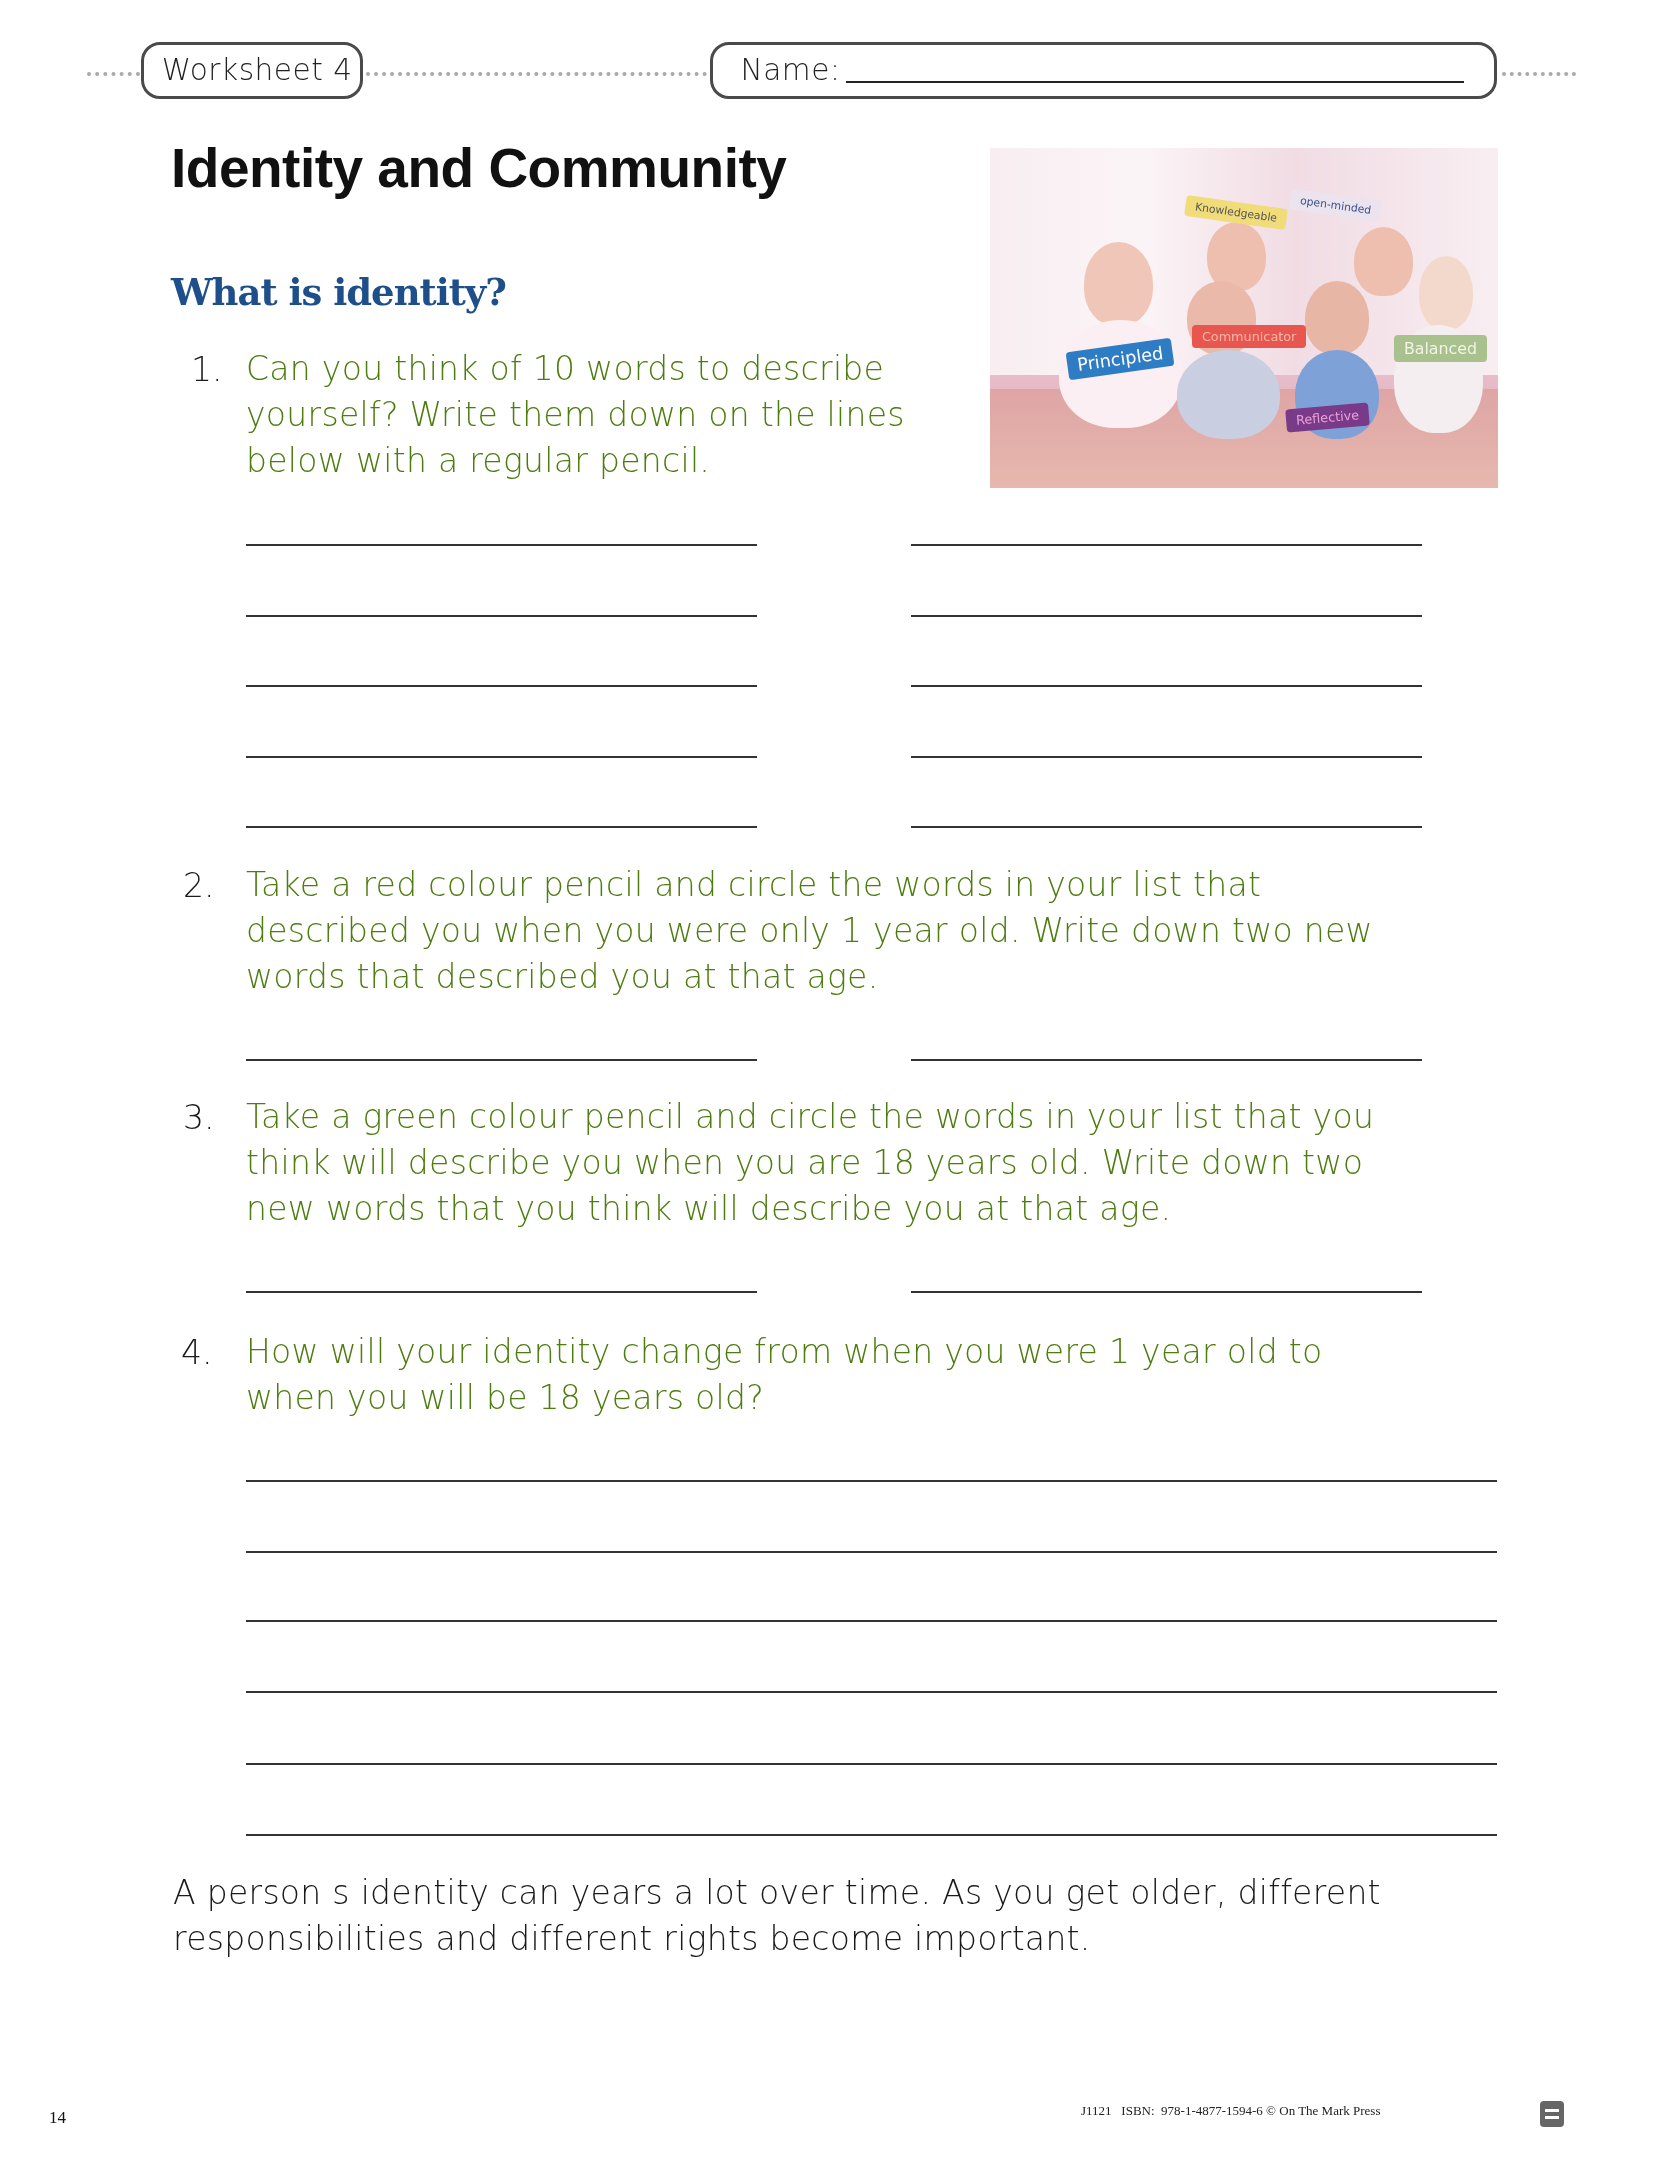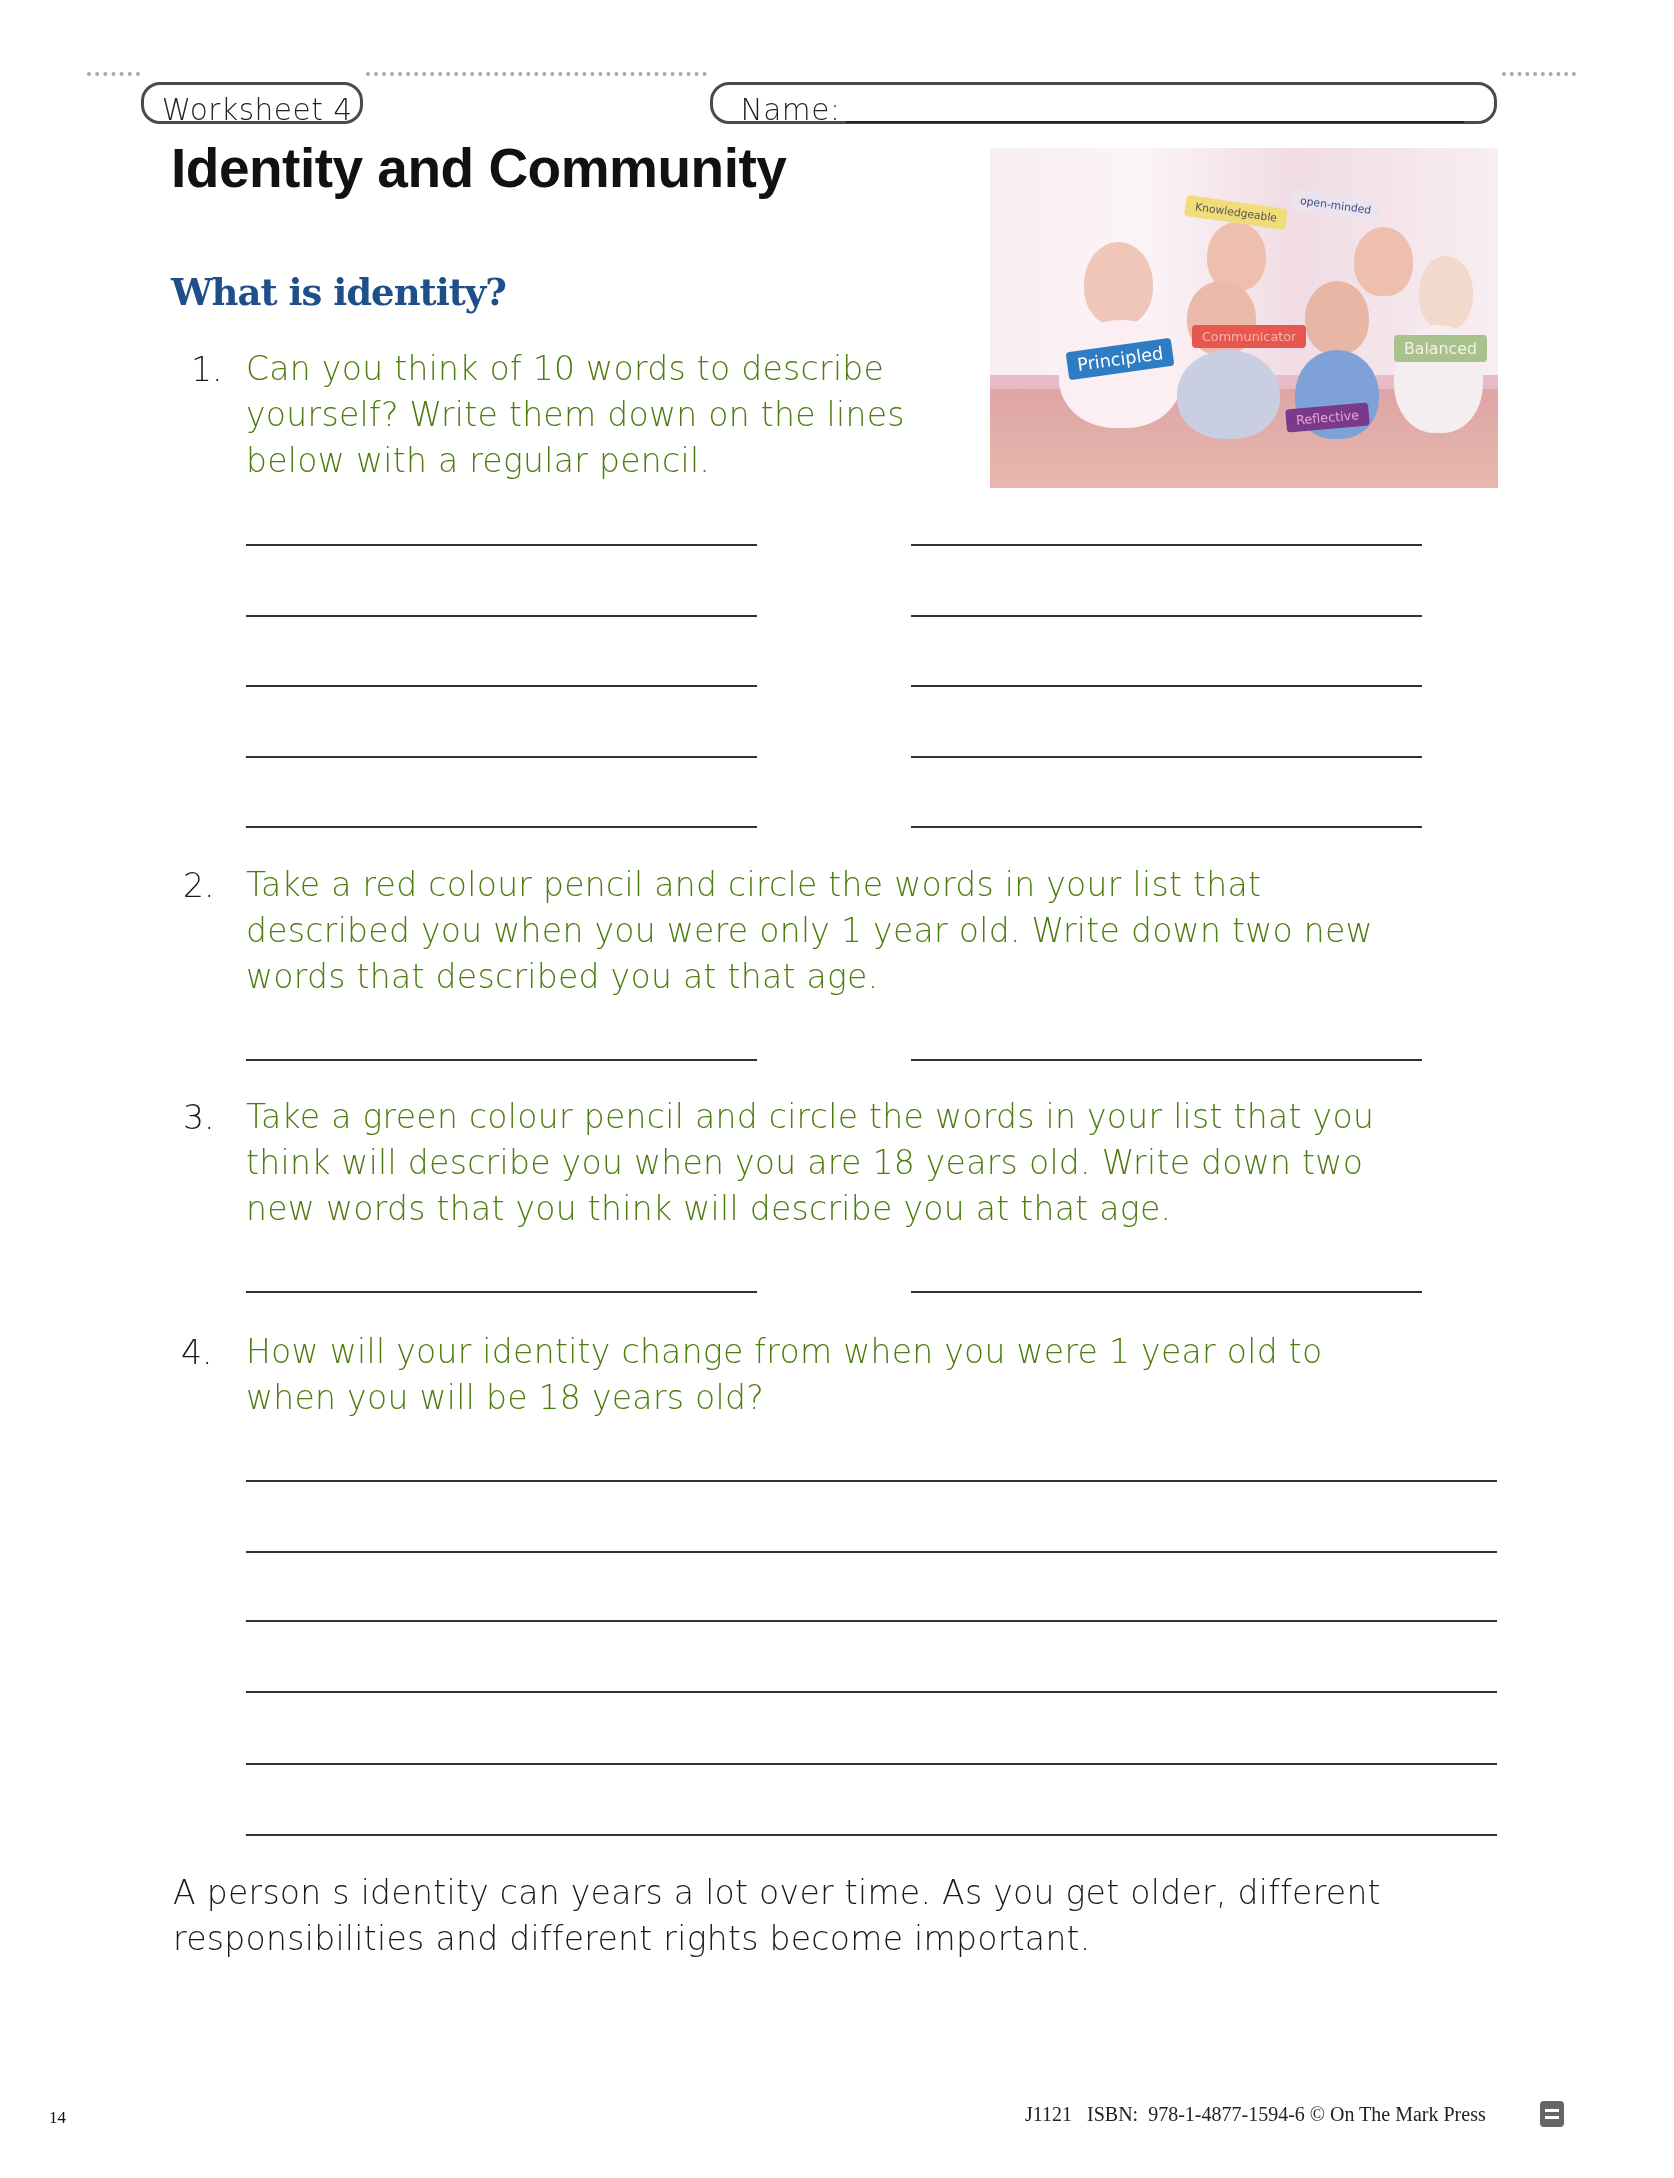--- a/index.html
+++ b/index.html
@@ -1,39 +1,39 @@
 <!DOCTYPE html>
 <html><head>
 <meta charset="utf-8">
 <style>
   html, body { margin:0; padding:0; background:#ffffff; }
   body { width:1675px; height:2178px; position:relative; overflow:hidden;
          font-family:"DejaVu Sans", sans-serif; color:#1a1a1a; }
   .abs { position:absolute; }
   .dots { position:absolute; top:72px; height:0; border-top:4.9px dotted #a9a9a9; }
-  .tabbox { position:absolute; top:42px; height:42px; border:3.9px solid #4a4a4a; border-radius:19px;
-            background:#fff; box-sizing:border-box;margin-top:40px; }
+  .tabbox { position:absolute; top:42px; height:57px; border:3.9px solid #4a4a4a; border-radius:19px;
+            background:#fff; box-sizing:border-box; }
   .tabtext { position:absolute; top:7.9px; font-size:29.6px; font-weight:300; color:#222;
              font-family:"DejaVu Sans", sans-serif; letter-spacing:0.5px; }
   .name-line { position:absolute; left:133px; right:29.6px; top:36px; border-top:2px solid #222; }
   .title { position:absolute; left:171px; top:136px; font-family:"Liberation Sans", sans-serif;
            font-weight:bold; font-size:55px; color:#111; letter-spacing:-0.5px; }
   .subtitle { position:absolute; left:171px; top:270px; font-family:"DejaVu Serif", serif;
               font-weight:bold; font-size:37px; color:#1f4f8a; letter-spacing:-1px; }
   .photo { position:absolute; left:990px; top:148px; width:508px; height:340px; overflow:hidden;
            background:linear-gradient(180deg,#f6e6ee 0%,#efd2dd 45%,#e5b5c2 75%,#d98f8f 100%); }
   .q-num { position:absolute; font-size:33px; font-weight:300; color:#1a1a1a; }
   .q-text { position:absolute; left:246px; font-size:33px; font-weight:300; line-height:46px; color:#4d7c0f;
             letter-spacing:0.3px; }
   .q-text div { white-space:nowrap; }
   .ans { position:absolute; height:0; border-top:2px solid #333; }
   .para { position:absolute; left:173px; top:1870px; font-size:33px; font-weight:300; line-height:46px;
           letter-spacing:0.3px; }
   .para div { white-space:nowrap; }
-  .footer { position:absolute; top:2103px; left:1025px; font-family:"Liberation Serif", serif; font-size:20px; color:#222; }
+  .footer { position:absolute; top:2103px; left:1081px; font-family:"Liberation Serif", serif; font-size:13px; color:#222; }
   .pagenum { position:absolute; left:49px; top:2108px; font-family:"Liberation Serif", serif; font-size:17px; color:#111; }
   .sign { position:absolute; border-radius:3.9px; font-family:"DejaVu Sans", sans-serif; font-weight:bold;
           color:#fff; padding:3.9px 9.9px; white-space:nowrap; }
   .kid { position:absolute; border-radius:50% 50% 45% 45%; }
 </style>
 </head>
 <body>
 
 <div class="dots" style="left:87px;width:53px;"></div>
 <div class="tabbox" style="left:141px;width:222px;">

